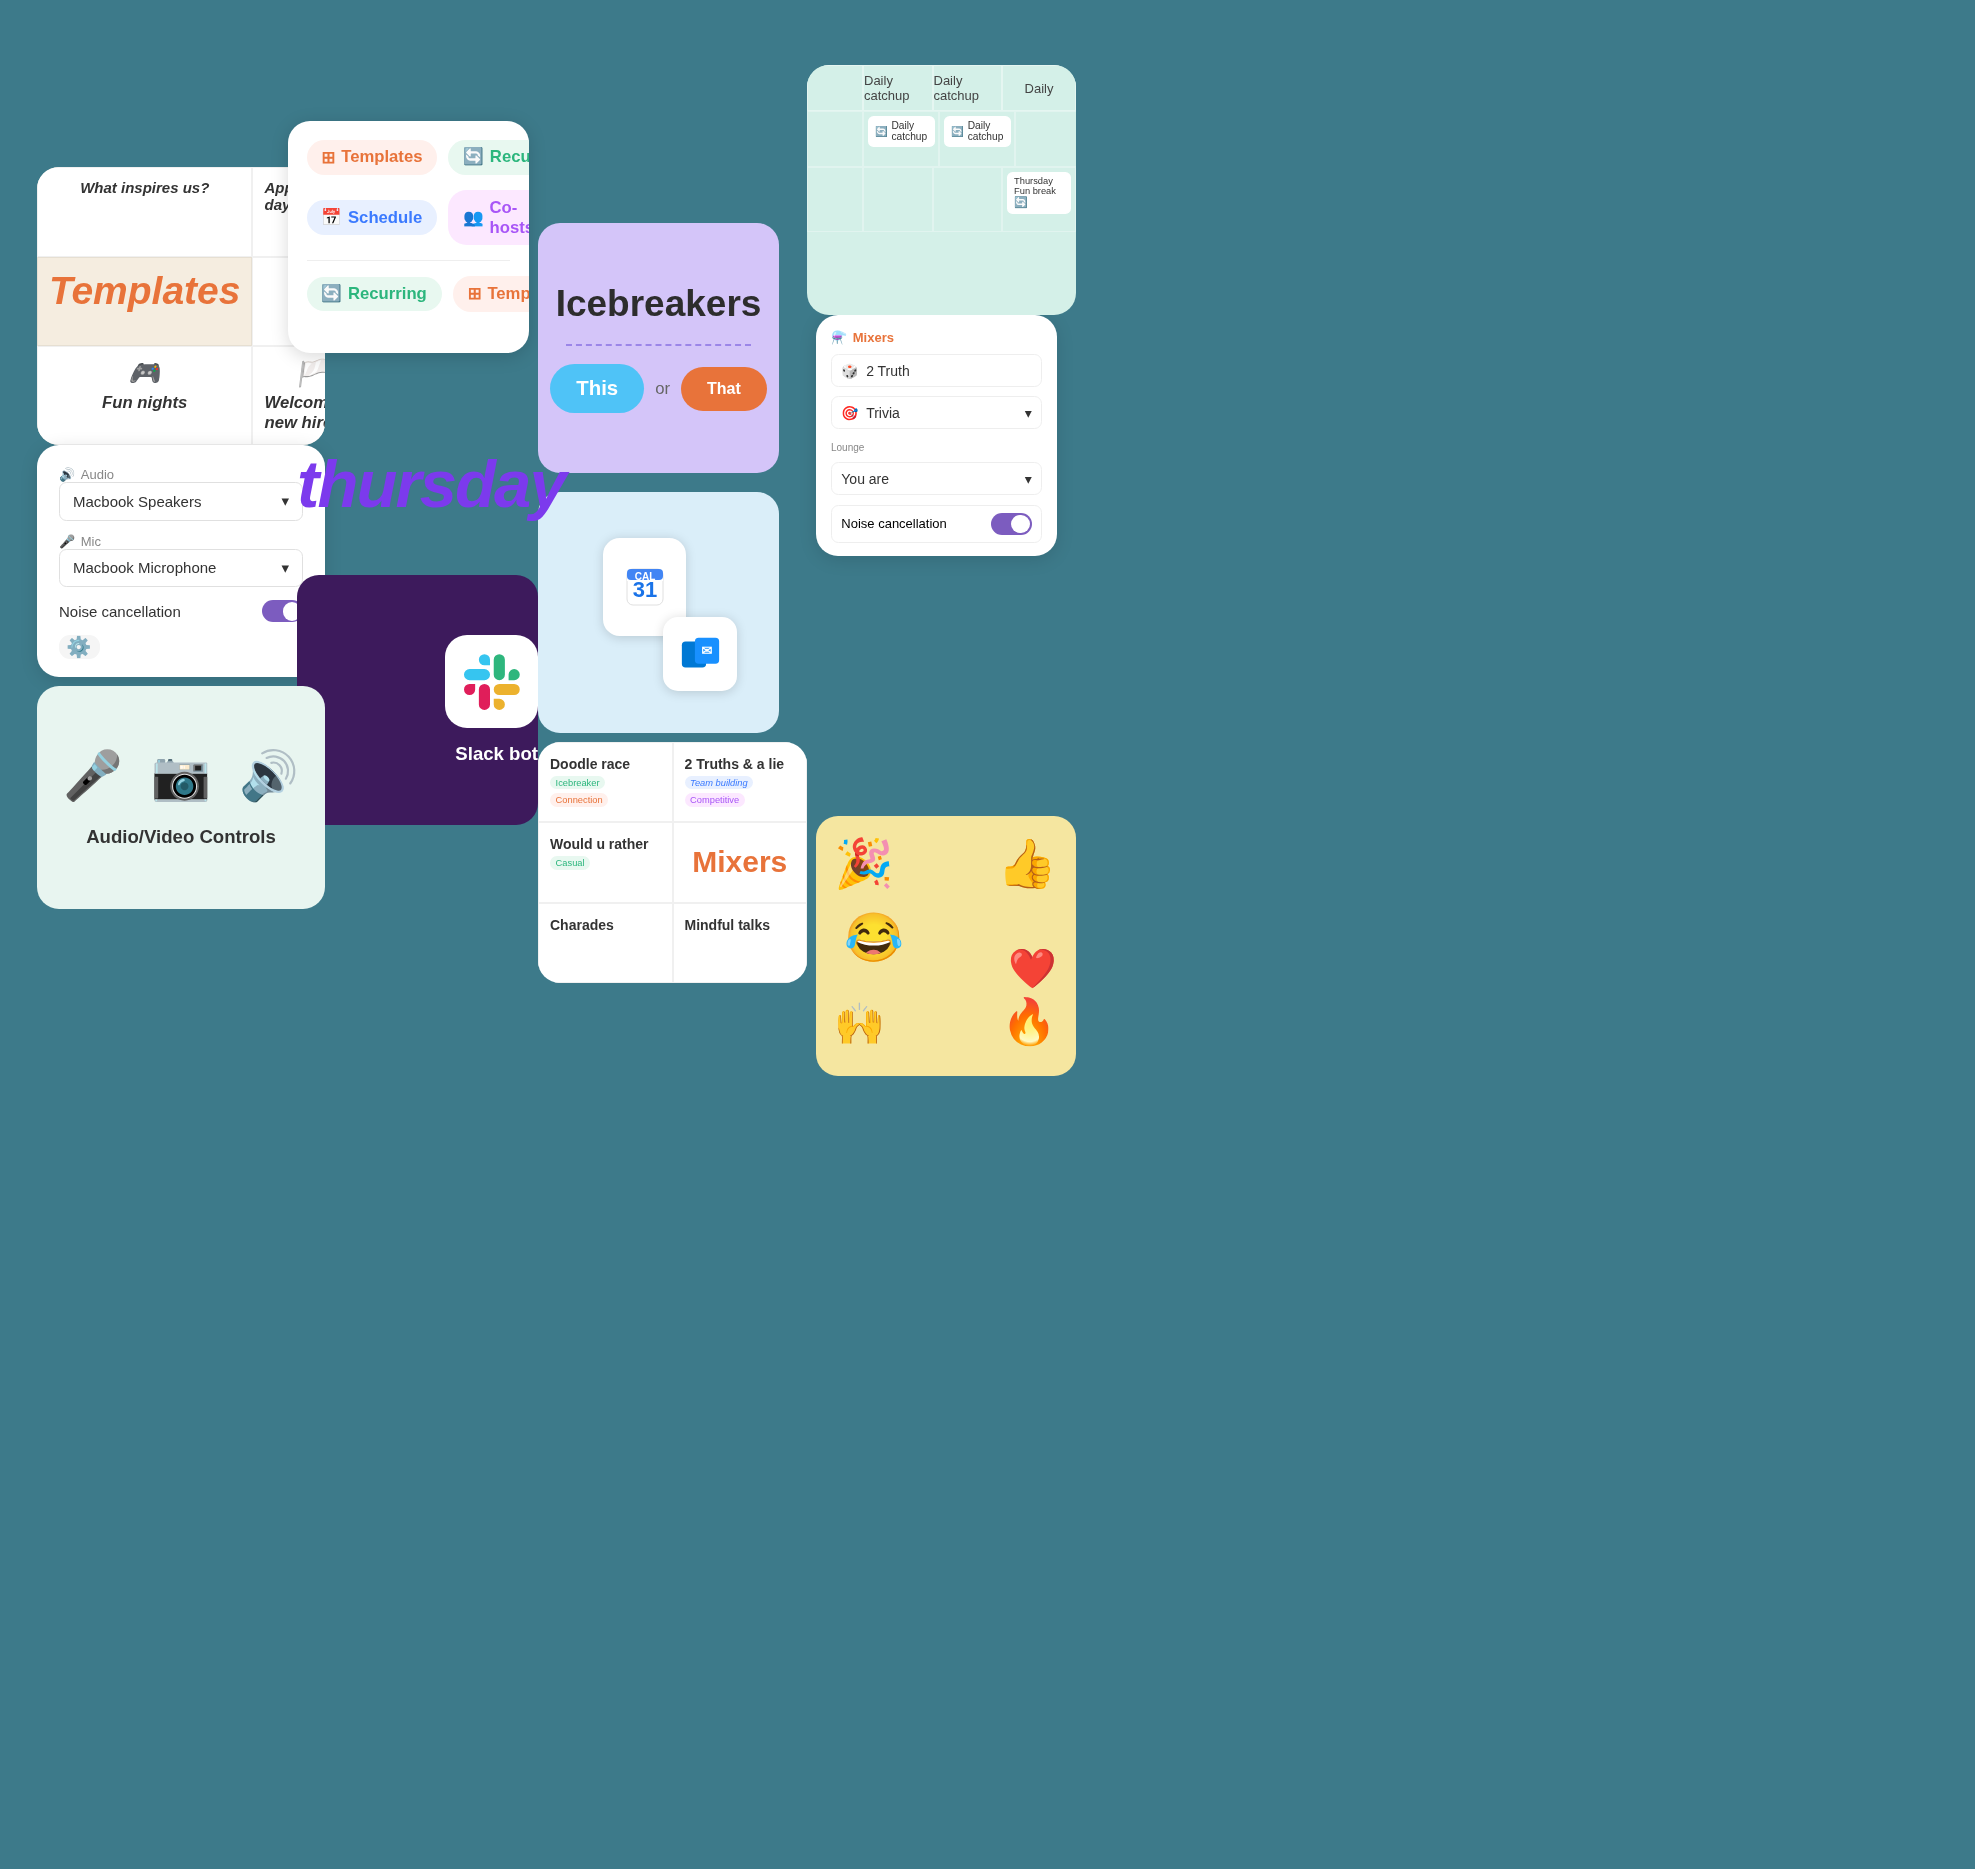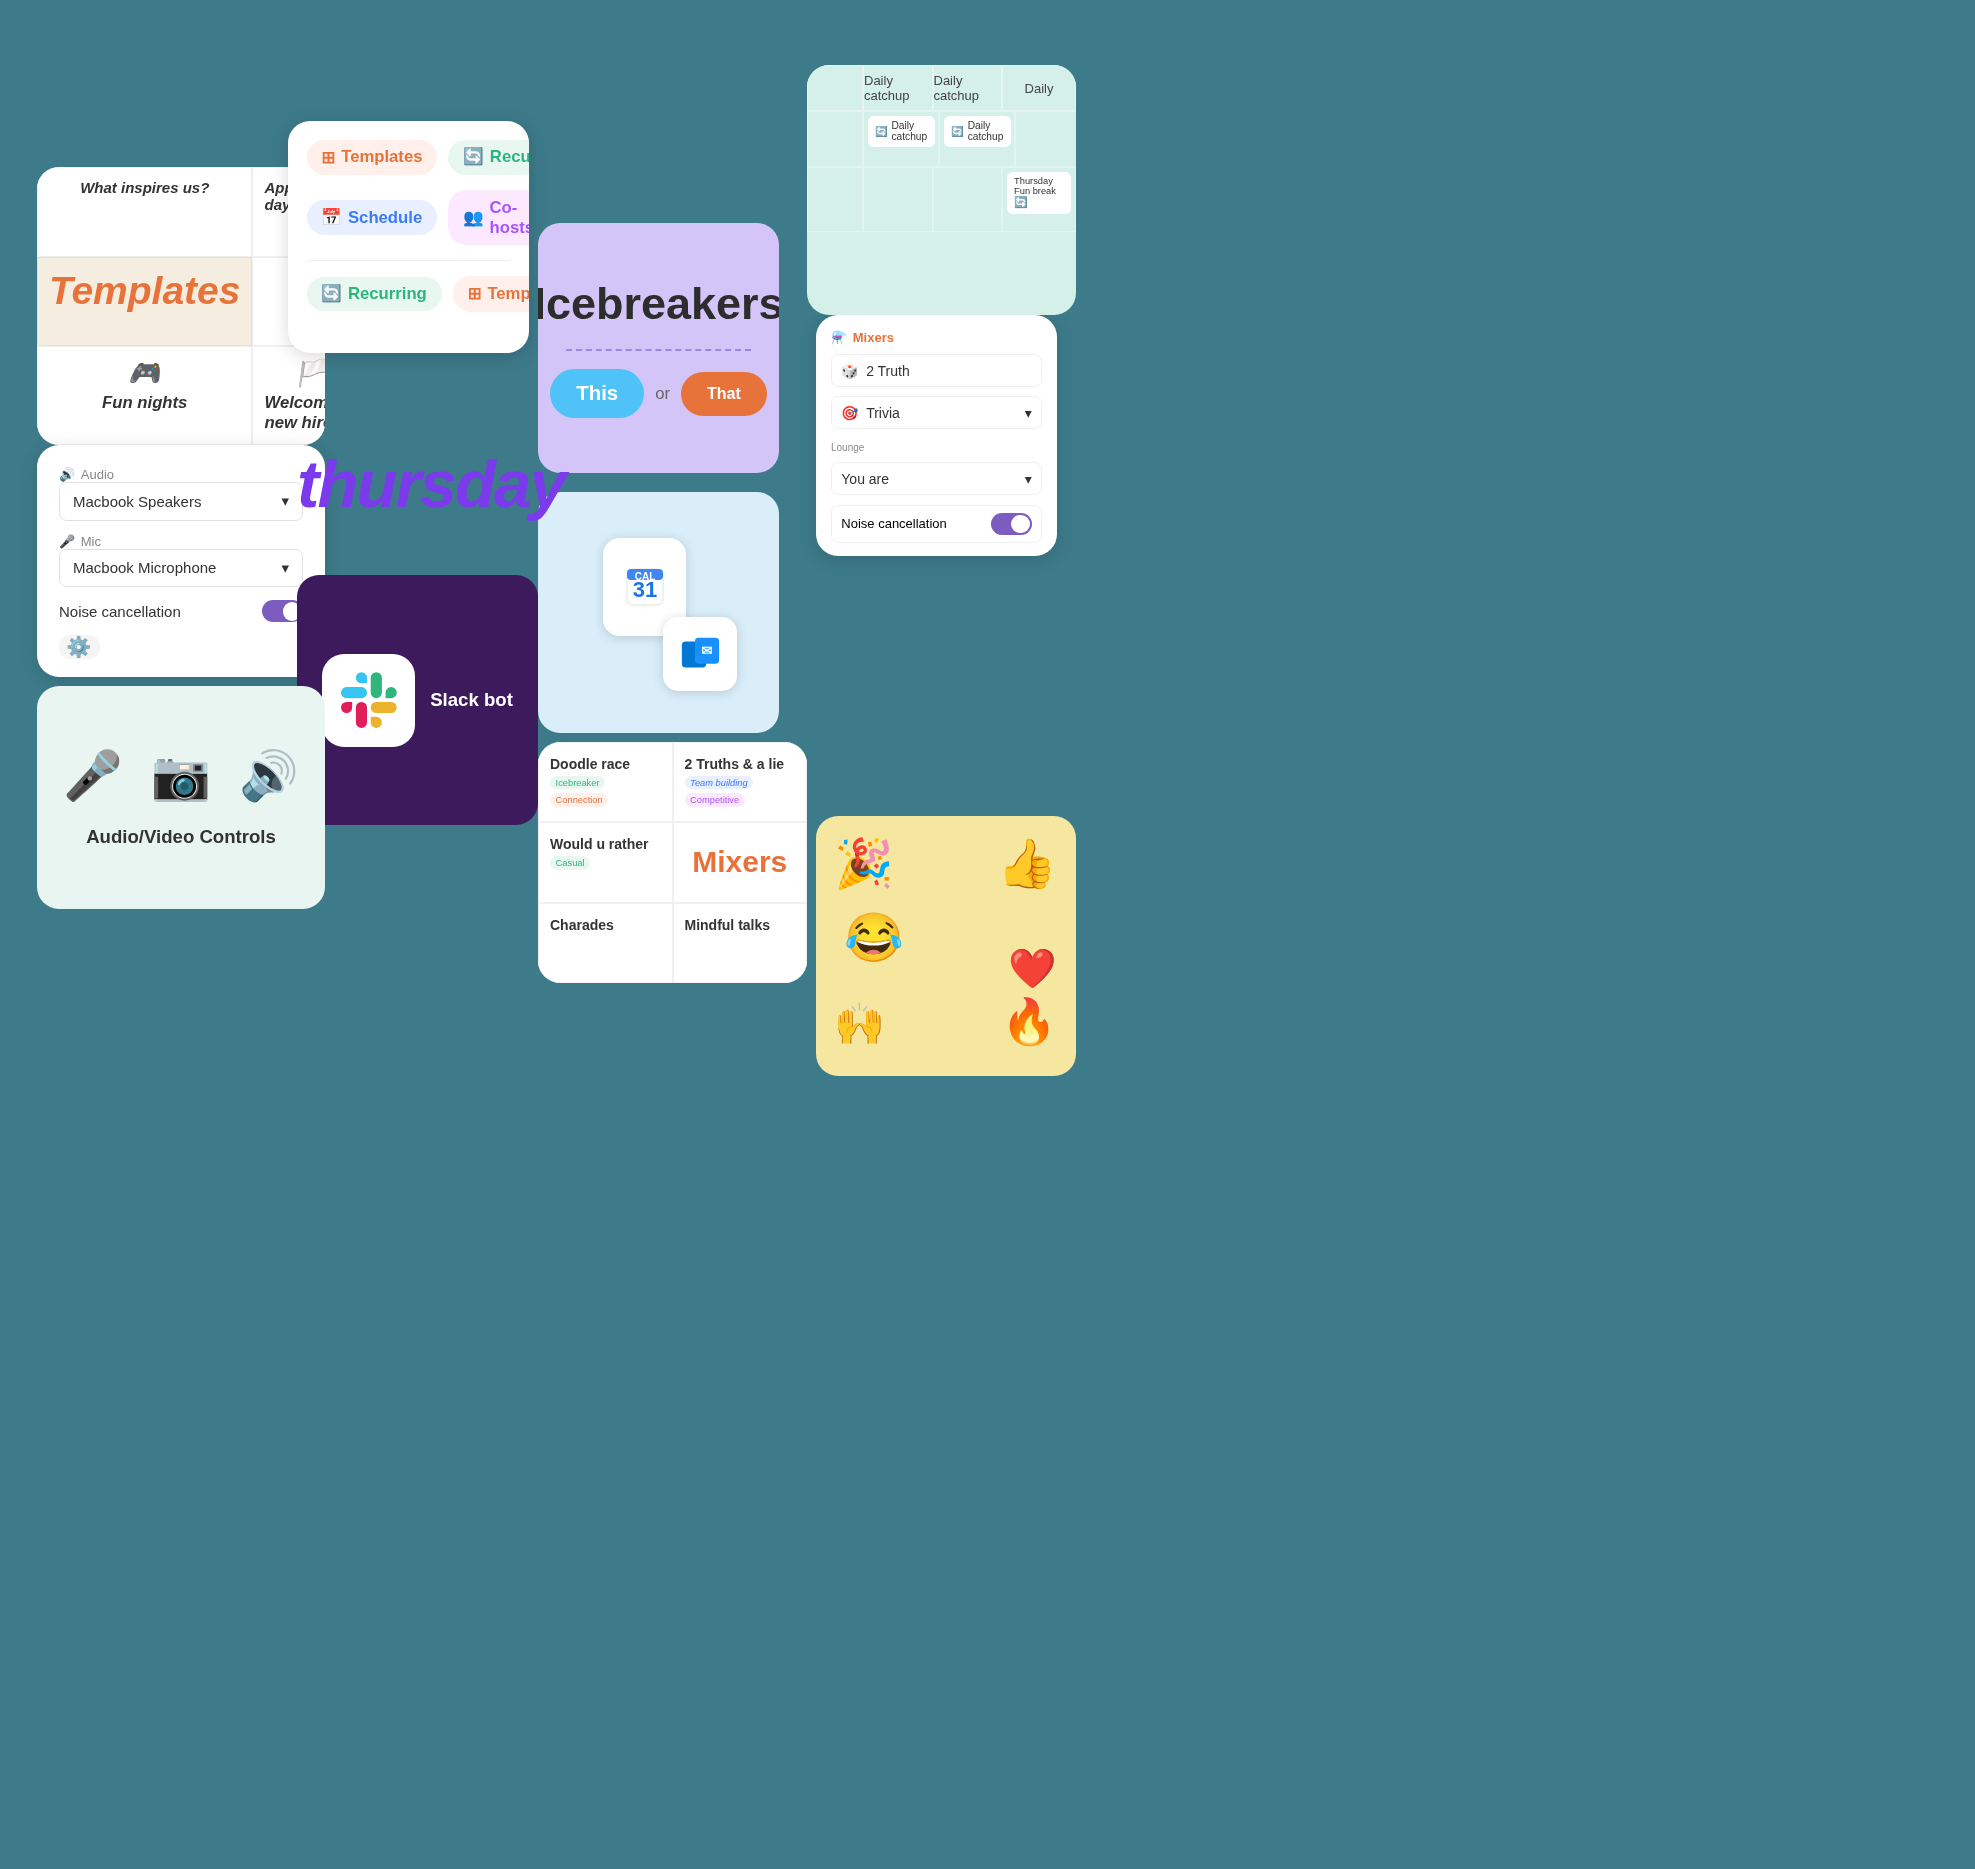--- a/index.html
+++ b/index.html
@@ -101,21 +101,21 @@
       height: 250px;
       background: #d4c5f9;
       display: flex;
       flex-direction: column;
       align-items: center;
       justify-content: center;
       gap: 18.6px;
       padding: 28px;
     }
     .icebreakers-title {
-      font-size: 45px;
+      font-size: 37px;
       font-weight: 700;
       color: #2d2d2d;
       text-align: center;
     }
     .dashed-line {
       width: 100%;
       border-top: 2.8px dashed #9b86e8;
     }
     .this-that-row {
       display: flex;
@@ -238,22 +238,22 @@
     }
 
     
     .card-slack {
       left: 297px;
       top: 575px;
       width: 241px;
       height: 250px;
       background: #3d1a5c;
       display: flex;
-      flex-direction: row;
-      align-items: center;
+      flex-direction: column;
+      align-items: flex-end;
       justify-content: center;
       gap: 15px;
     }
     .slack-icon-wrapper {
       width: 93px;
       height: 93px;
       background: white;
       border-radius: 22px;
       display: flex;
       align-items: center;

